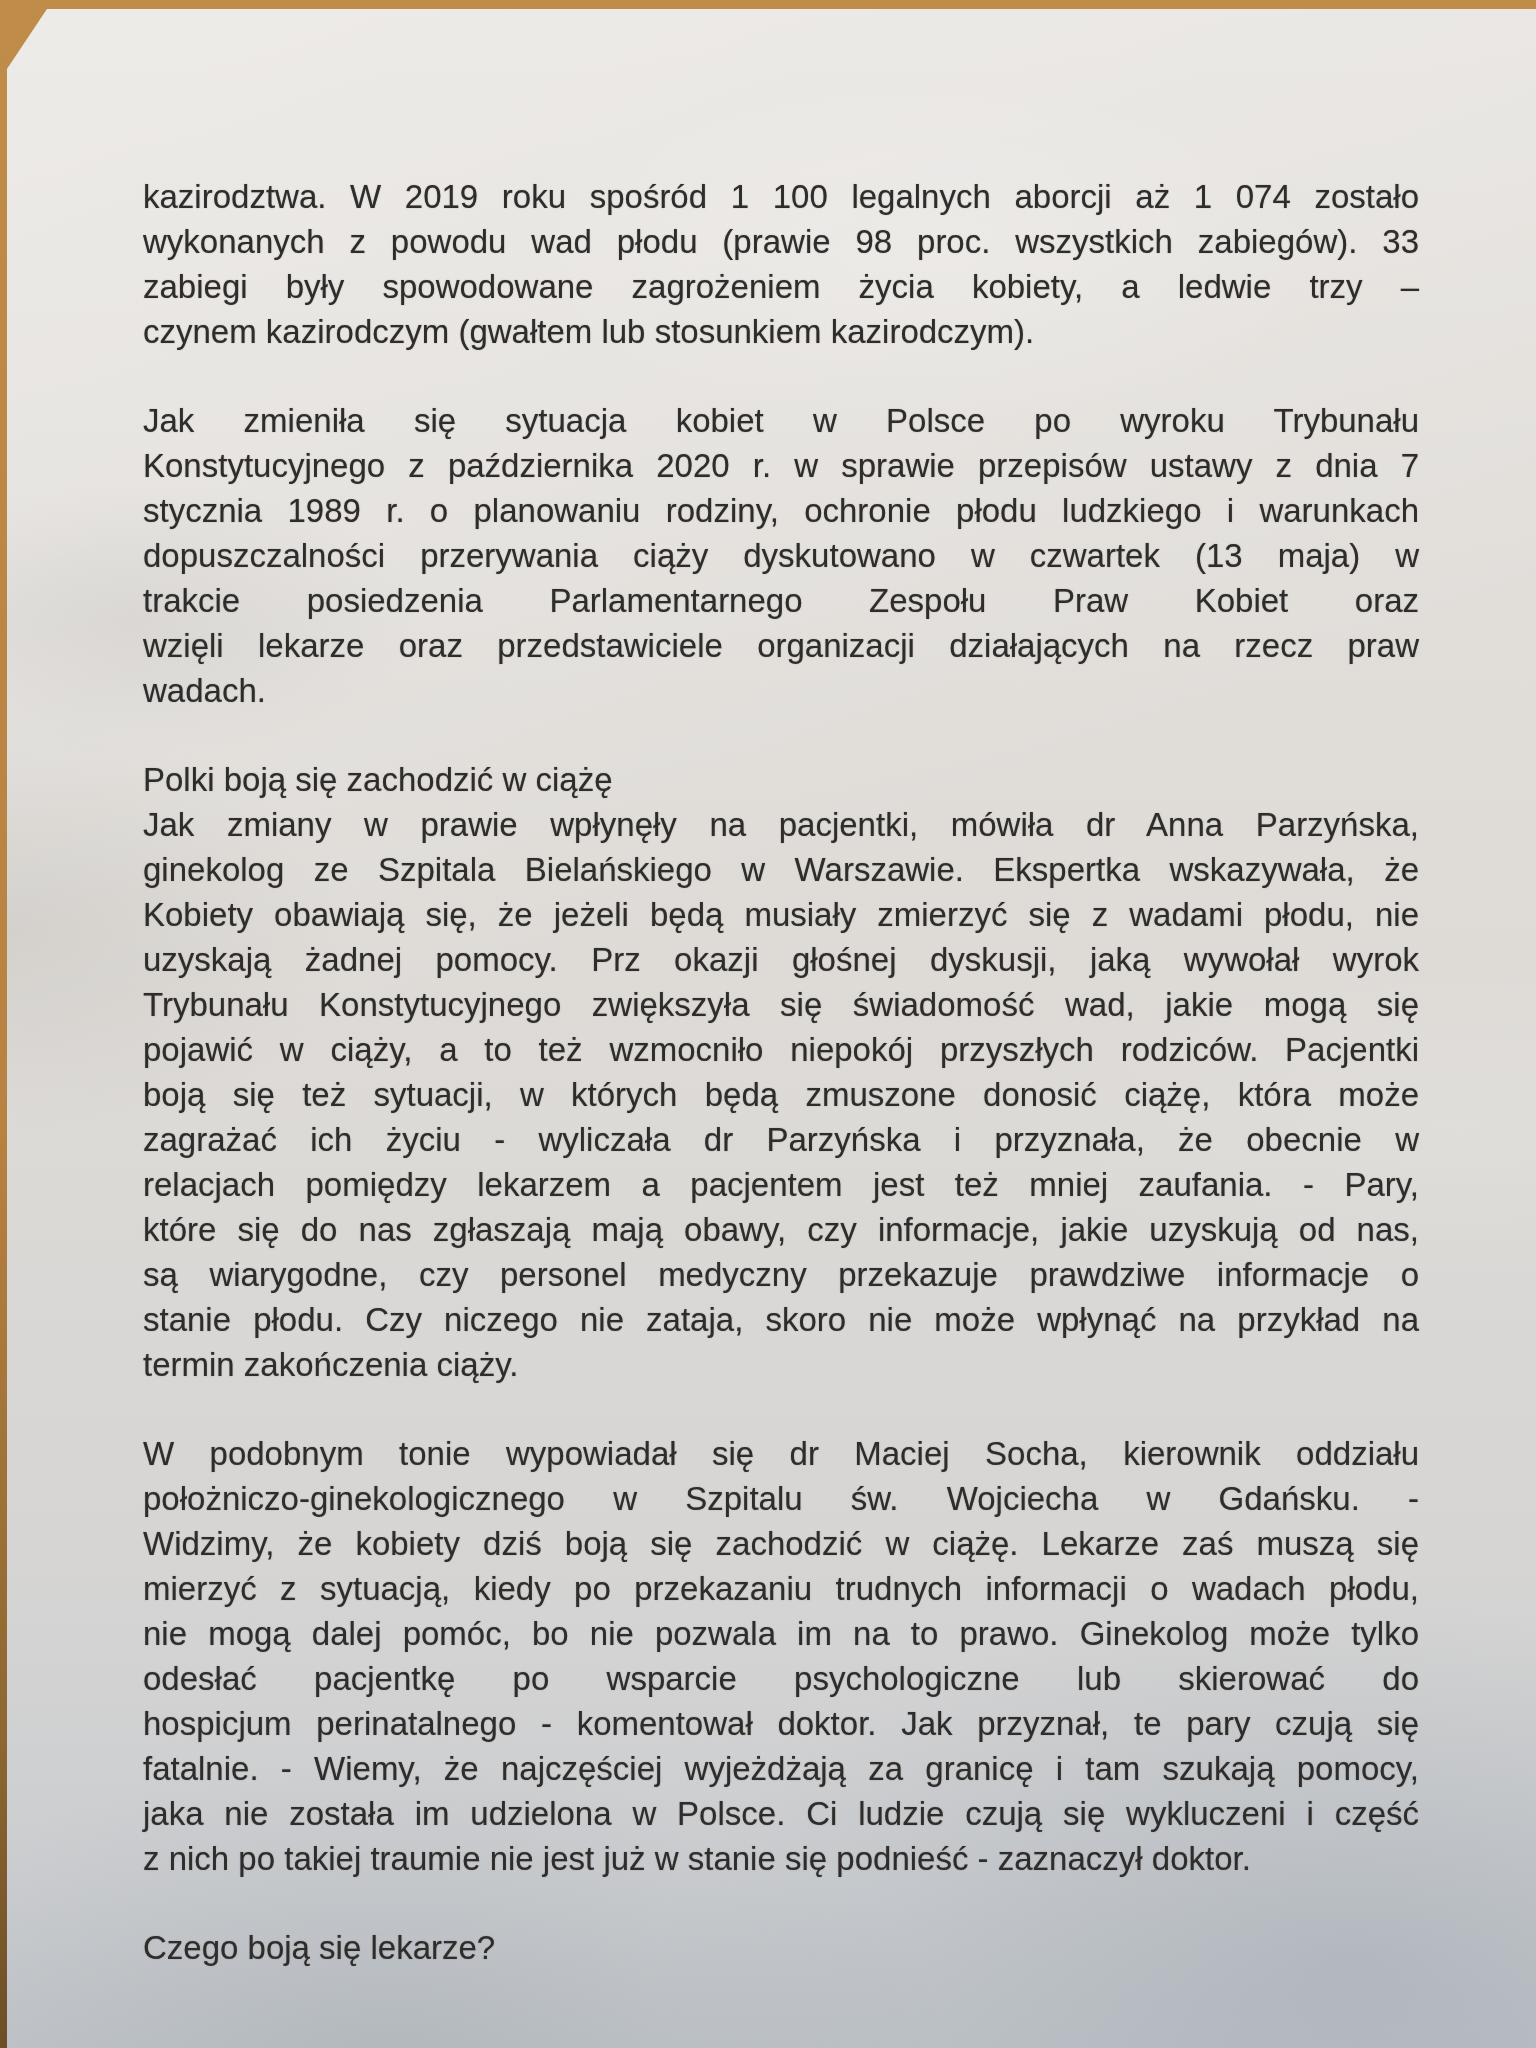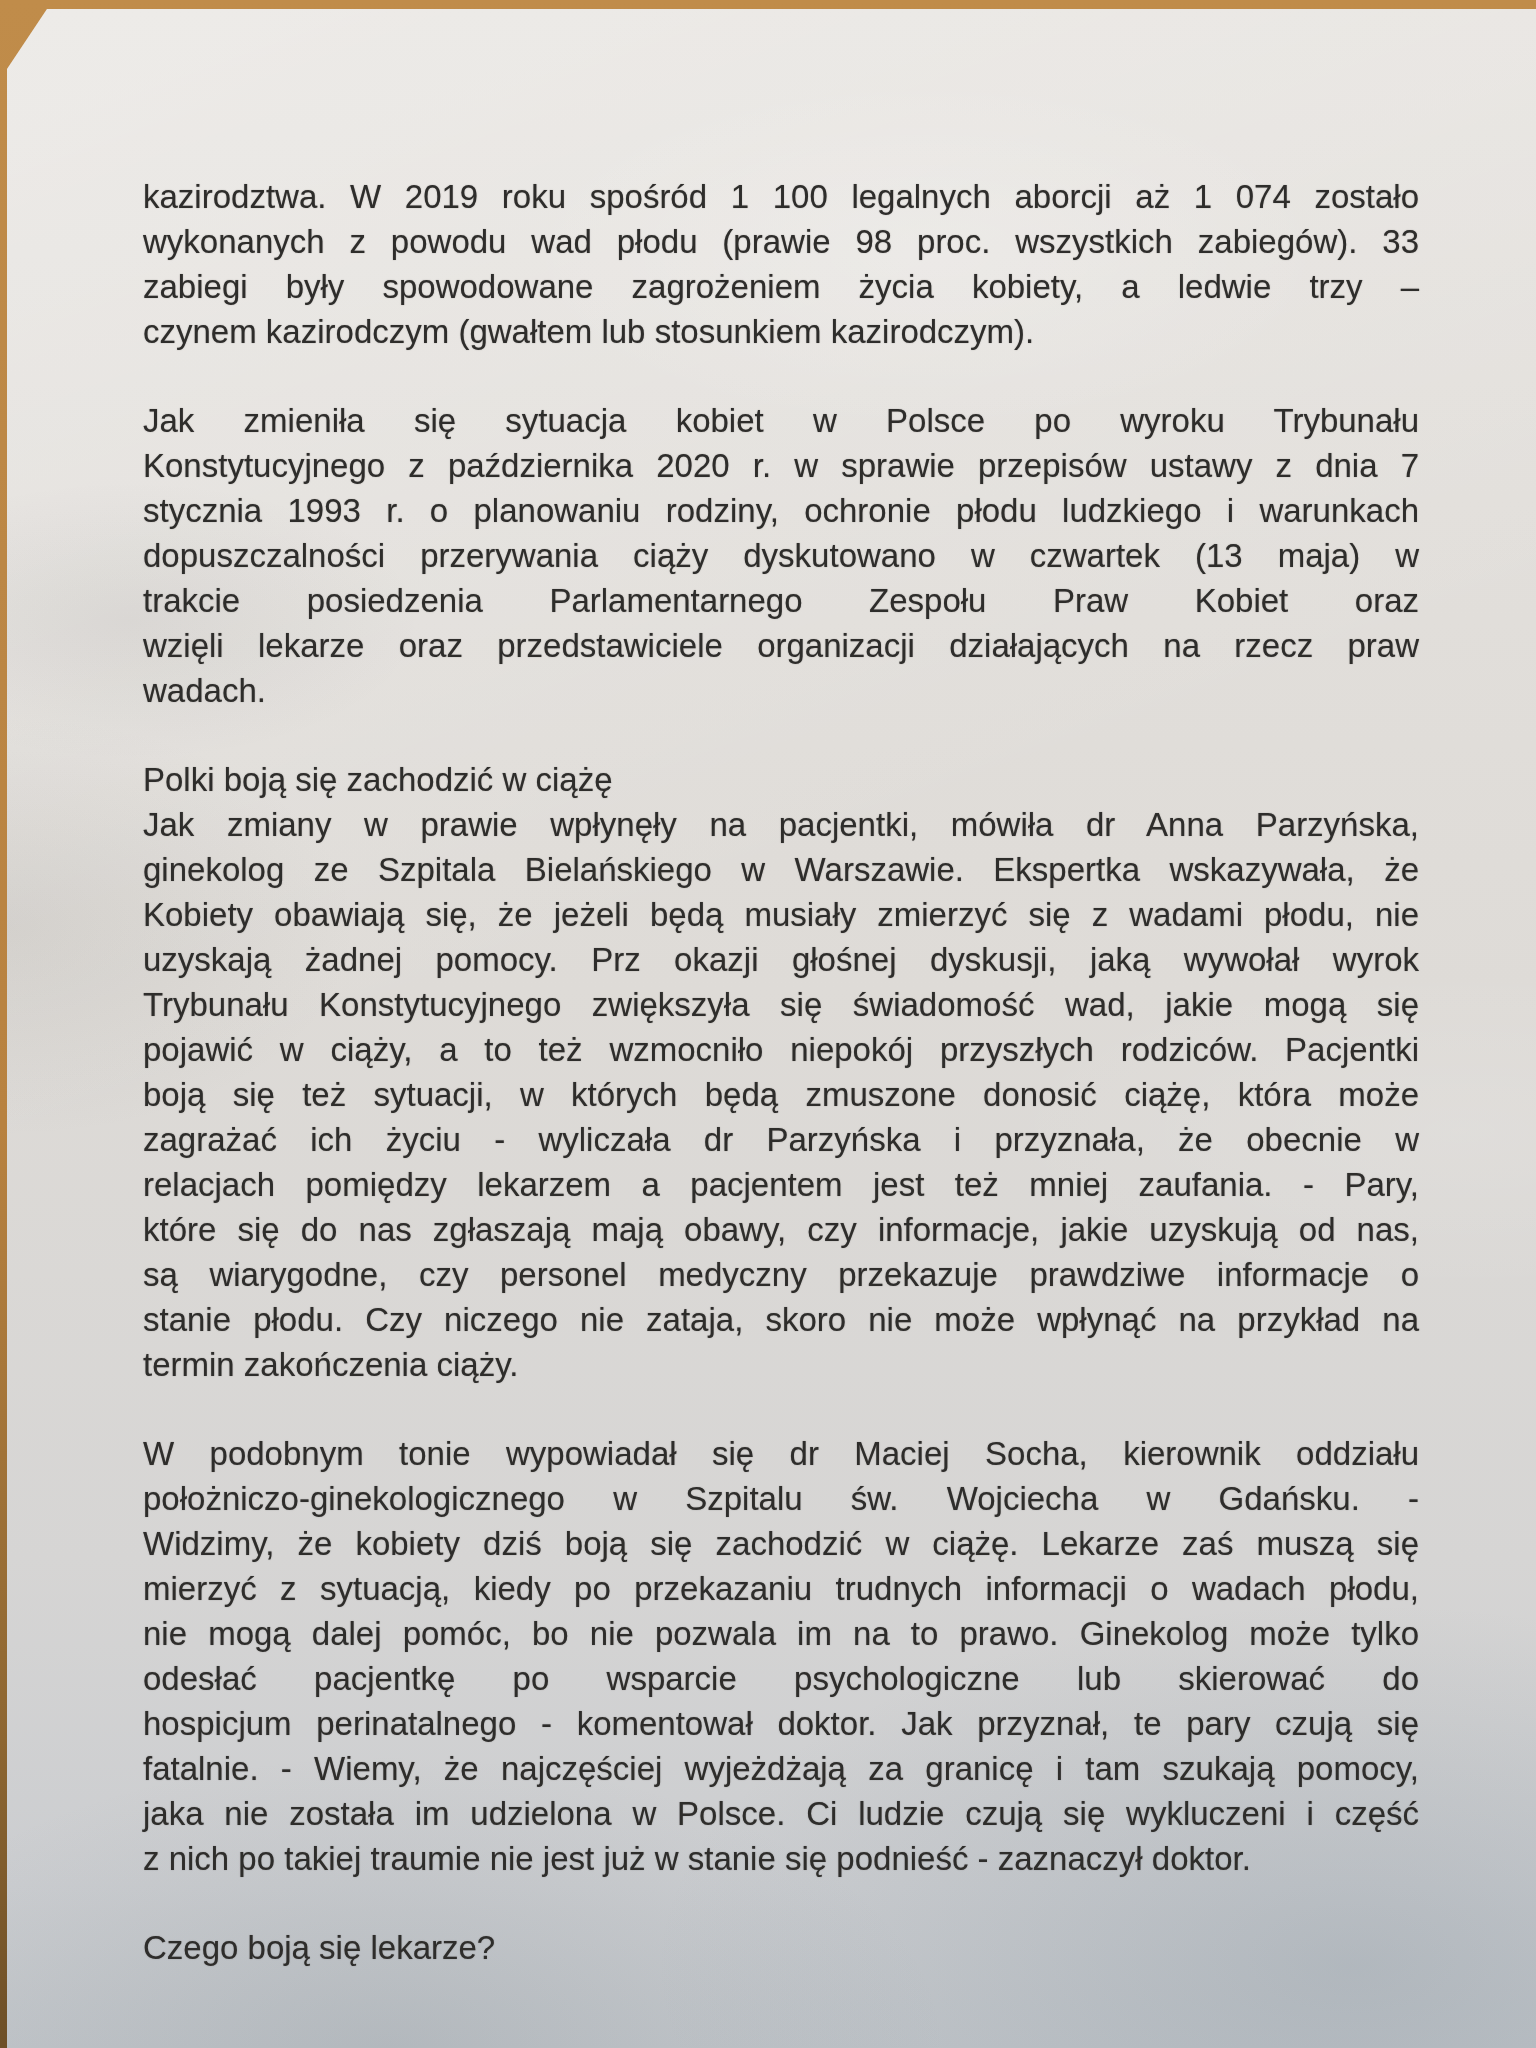--- a/index.html
+++ b/index.html
@@ -70,21 +70,21 @@
   <div class="text-block">
       <div class="para body">
         <div class="line just">kazirodztwa. W 2019 roku spośród 1 100 legalnych aborcji aż 1 074 zostało</div>
         <div class="line just">wykonanych z powodu wad płodu (prawie 98 proc. wszystkich zabiegów). 33</div>
         <div class="line just">zabiegi były spowodowane zagrożeniem życia kobiety, a ledwie trzy –</div>
         <div class="line">czynem kazirodczym (gwałtem lub stosunkiem kazirodczym).</div>
       </div>
       <div class="para body">
         <div class="line just">Jak zmieniła się sytuacja kobiet w Polsce po wyroku Trybunału</div>
         <div class="line just">Konstytucyjnego z października 2020 r. w sprawie przepisów ustawy z dnia 7</div>
-        <div class="line just">stycznia 1993 r. o planowaniu rodziny, ochronie płodu ludzkiego i warunkach</div>
+        <div class="line just">stycznia 1989 r. o planowaniu rodziny, ochronie płodu ludzkiego i warunkach</div>
         <div class="line just">dopuszczalności przerywania ciąży dyskutowano w czwartek (13 maja) w</div>
         <div class="line just">trakcie posiedzenia Parlamentarnego Zespołu Praw Kobiet oraz</div>
         <div class="line just">wzięli lekarze oraz przedstawiciele organizacji działających na rzecz praw</div>
         <div class="line">wadach.</div>
       </div>
       <div class="para heading">
         <div class="line">Polki boją się zachodzić w ciążę</div>
       </div>
       <div class="para body">
         <div class="line just">Jak zmiany w prawie wpłynęły na pacjentki, mówiła dr Anna Parzyńska,</div>

